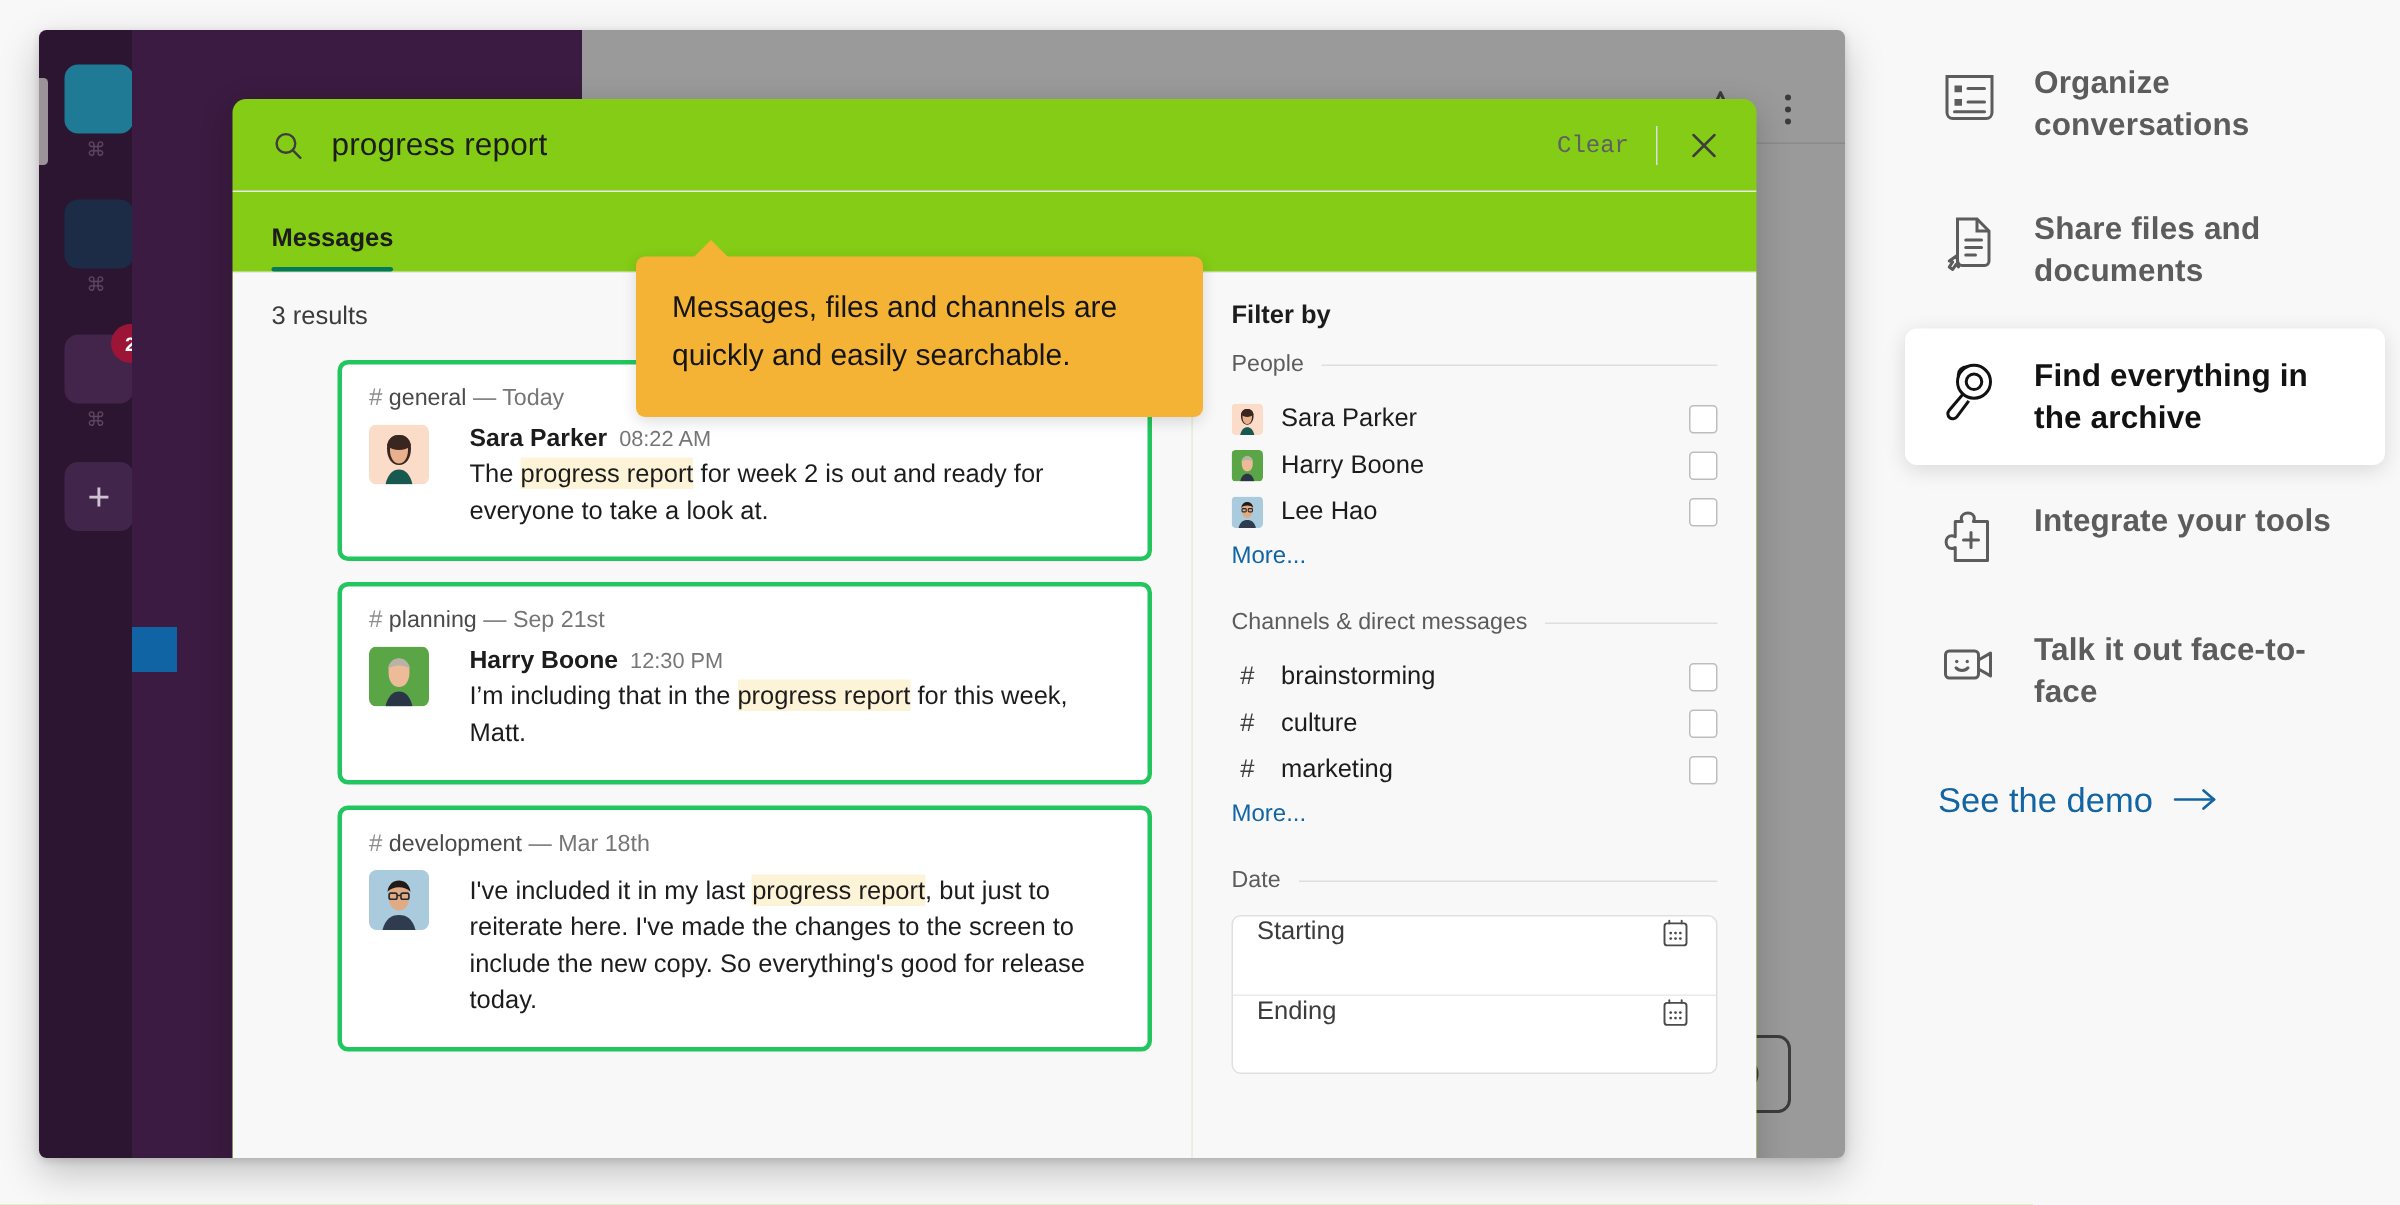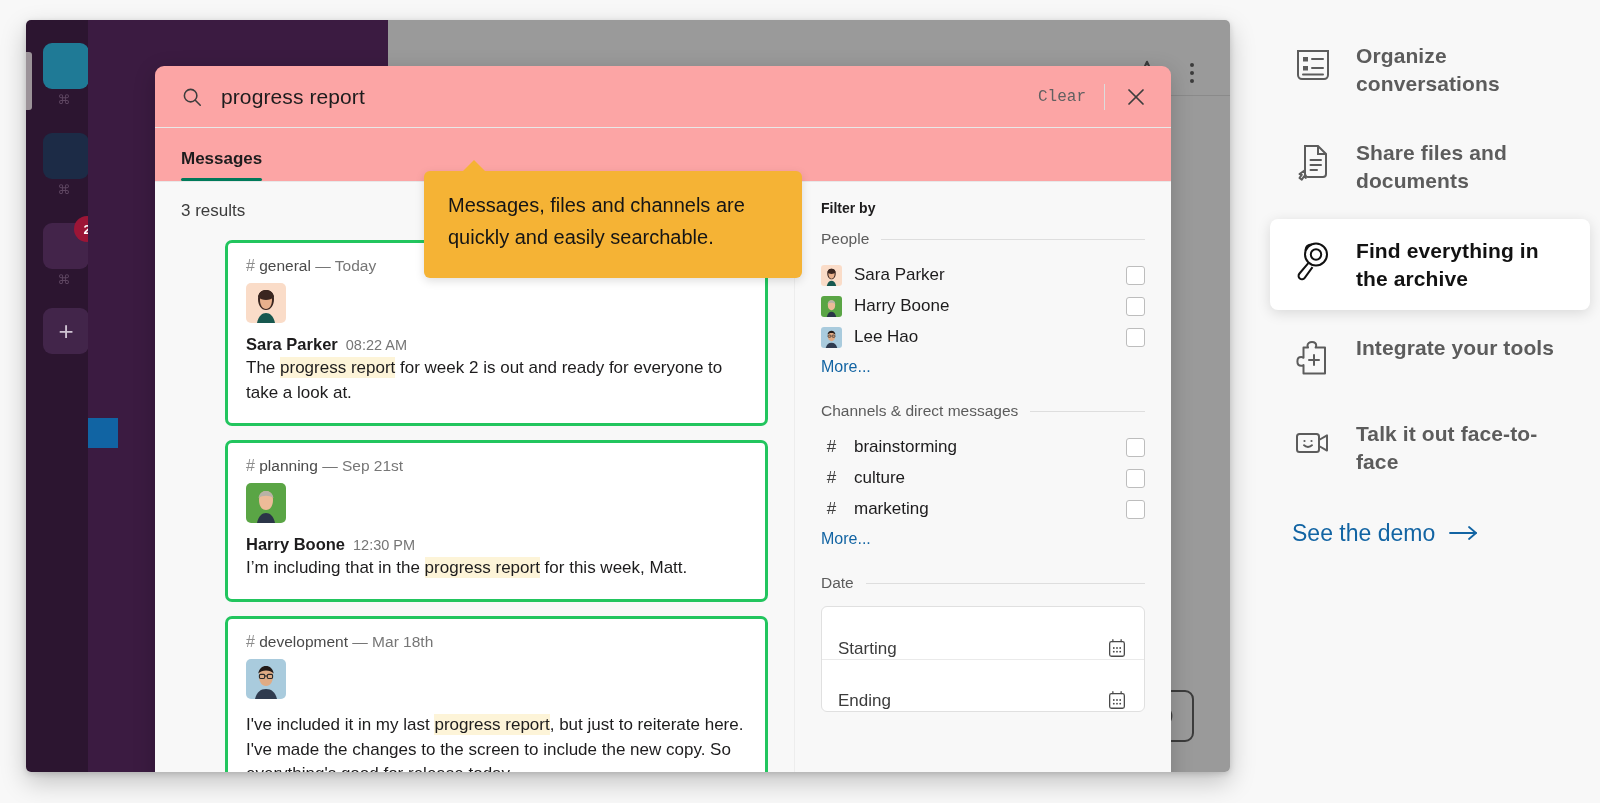--- a/index.html
+++ b/index.html
@@ -80,21 +80,21 @@
   .ws-emoji-btn {
     position: absolute; right: 36px; bottom: 30px;
     width: 66px; height: 52px; border: 2px solid #3c3c3c; border-radius: 9px;
     display: flex; align-items: center; justify-content: center;
   }
 
   
   .modal {
     position: absolute; left: 129px; top: 46px;
     width: 1016px; height: 720px;
-    background: #fca5a5;
+    background: #84cc16;
     border-radius: 9px 9px 0 0;
     box-shadow: 0 6px 22px rgba(0,0,0,.20);
     overflow: hidden;
   }
   .search-bar {
     position: relative; height: 62px; display: flex; align-items: center;
     padding: 0 18px 0 26px;
     border-bottom: 1px solid #e8e8e8;
   }
   .search-icon { width: 22px; height: 22px; color: #3d3d3d; flex: none; margin-right: 18px; }
@@ -138,35 +138,35 @@
   }
   .chev { width: 13px; height: 8px; }
 
   .result-card {
     background: #fff; border: 3px solid #22c55e; border-radius: 7px;
     padding: 14px 18px 18px 18px; margin-bottom: 14px; margin-left: 44px;
   }
   .result-meta { font-size: 15.5px; color: #767676; margin-bottom: 8px; }
   .result-meta .hash { color: #8d8d8d; font-size: 16px; }
   .result-meta b { color: #4a4a4a; font-weight: 400; }
-  .result-row { display: flex; gap: 12px; flex-direction: column; }
+  .result-row { display: flex; gap: 27px; }
   .avatar {
     width: 40px; height: 40px; border-radius: 5px; flex: none; overflow: hidden;
   }
   .result-content { flex: 1; min-width: 0; }
   .result-name { font-size: 16.5px; font-weight: 700; color: #1d1c1d; }
   .result-time { font-size: 14.5px; color: #767676; margin-left: 8px; font-weight: 400; }
   .result-text {
     font-size: 17px; color: #1d1c1d; line-height: 1.45; margin-top: 2px;
   }
   .hl { background: #fdf4d8; padding: 1px 0; }
 
   
   .filters-col { flex: 1; background: #f8f8f8; padding: 0 26px 0 26px; }
-  .filter-title { font-size: 14px; font-weight: 700; color: #1d1c1d; margin: 18px 0 14px; }
+  .filter-title { font-size: 17px; font-weight: 700; color: #1d1c1d; margin: 18px 0 14px; }
   .filter-group-head {
     display: flex; align-items: center; gap: 12px; margin: 0 0 12px 0;
   }
   .filter-group-head span { font-size: 15.5px; color: #5c5c5c; white-space: nowrap; }
   .filter-group-head .rule { flex: 1; height: 1px; background: #dedede; }
   .filter-row {
     display: flex; align-items: center; height: 30px; margin-bottom: 1px;
   }
   .filter-avatar { width: 21px; height: 21px; border-radius: 3px; overflow: hidden; flex: none; }
   .filter-hash {
@@ -179,21 +179,21 @@
   }
   .more-link {
     font-size: 16px; color: #1264a3; margin: 6px 0 0 0; cursor: pointer;
   }
   .group-gap { height: 26px; }
   .date-box {
     border: 1px solid #e0e0e0; border-radius: 6px; background: #fff;
     margin-top: 14px; overflow: hidden;
   }
   .date-row {
-    height: 52px; display: flex; align-items: flex-end; justify-content: space-between;
+    height: 52px; display: flex; align-items: flex-start; justify-content: space-between;
     padding: 0 16px; font-size: 17px; color: #3c3c3c; cursor: pointer;
   }
   .date-row + .date-row { border-top: 1px solid #eaeaea; }
   .cal-icon { width: 22px; height: 22px; color: #4a4a4a; }
 
   
   .tooltip {
     position: absolute; left: 269px; top: 105px;
     width: 378px; height: 107px;
     background: #f5b335; border-radius: 6px;

